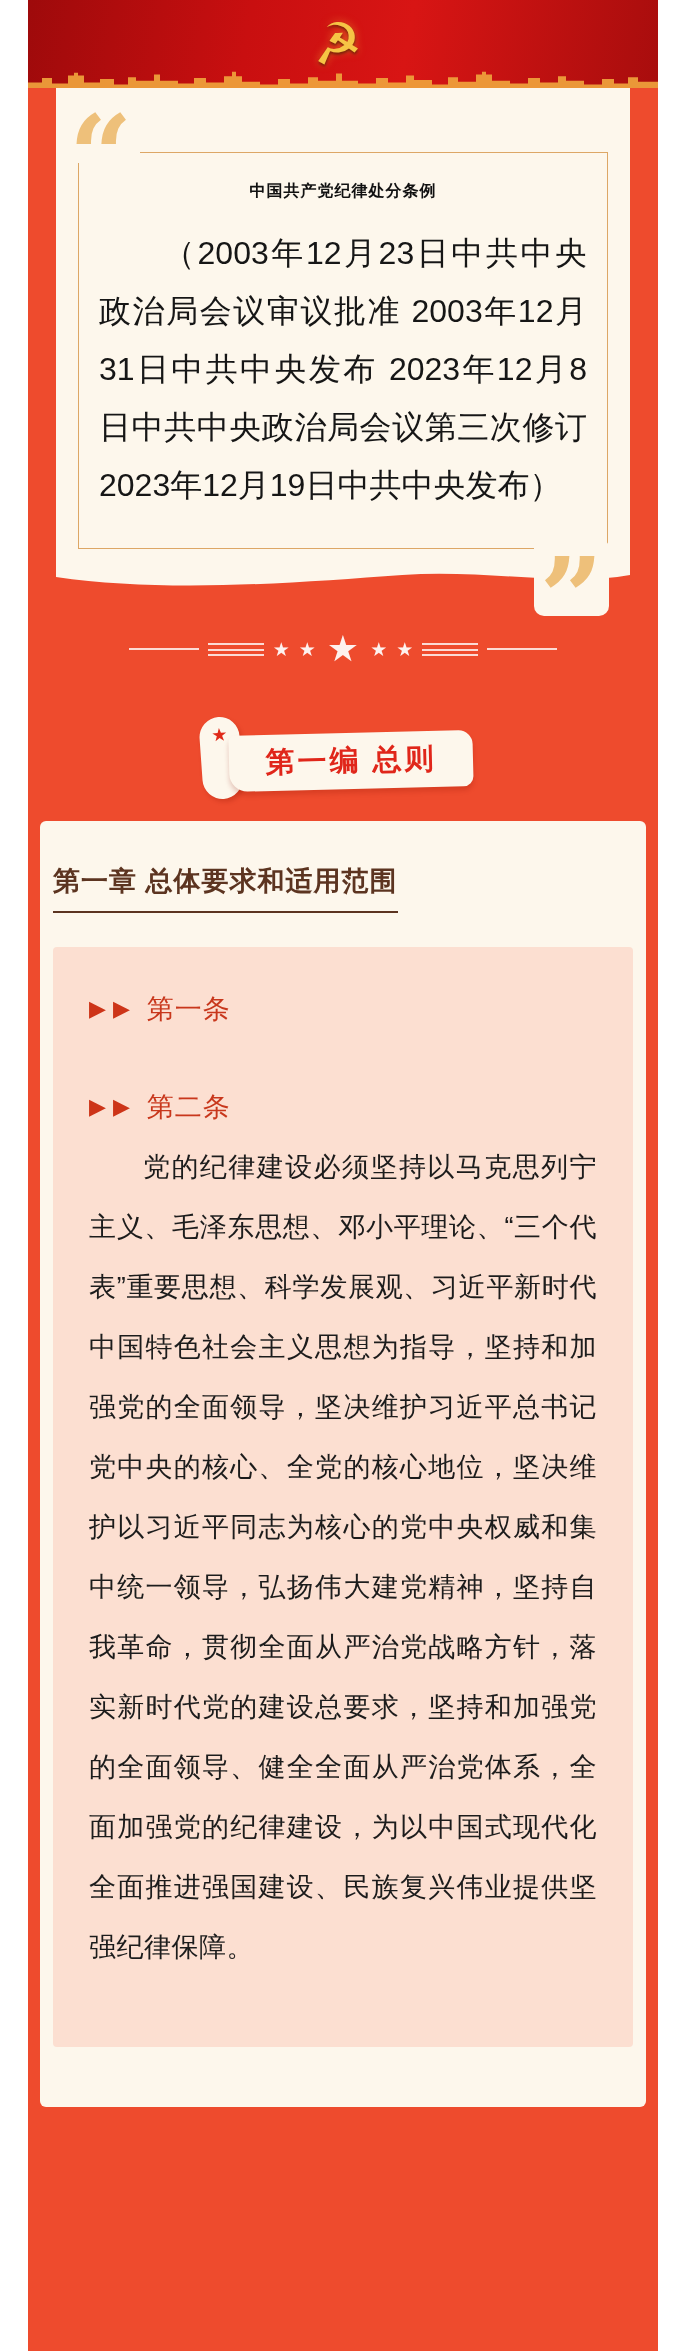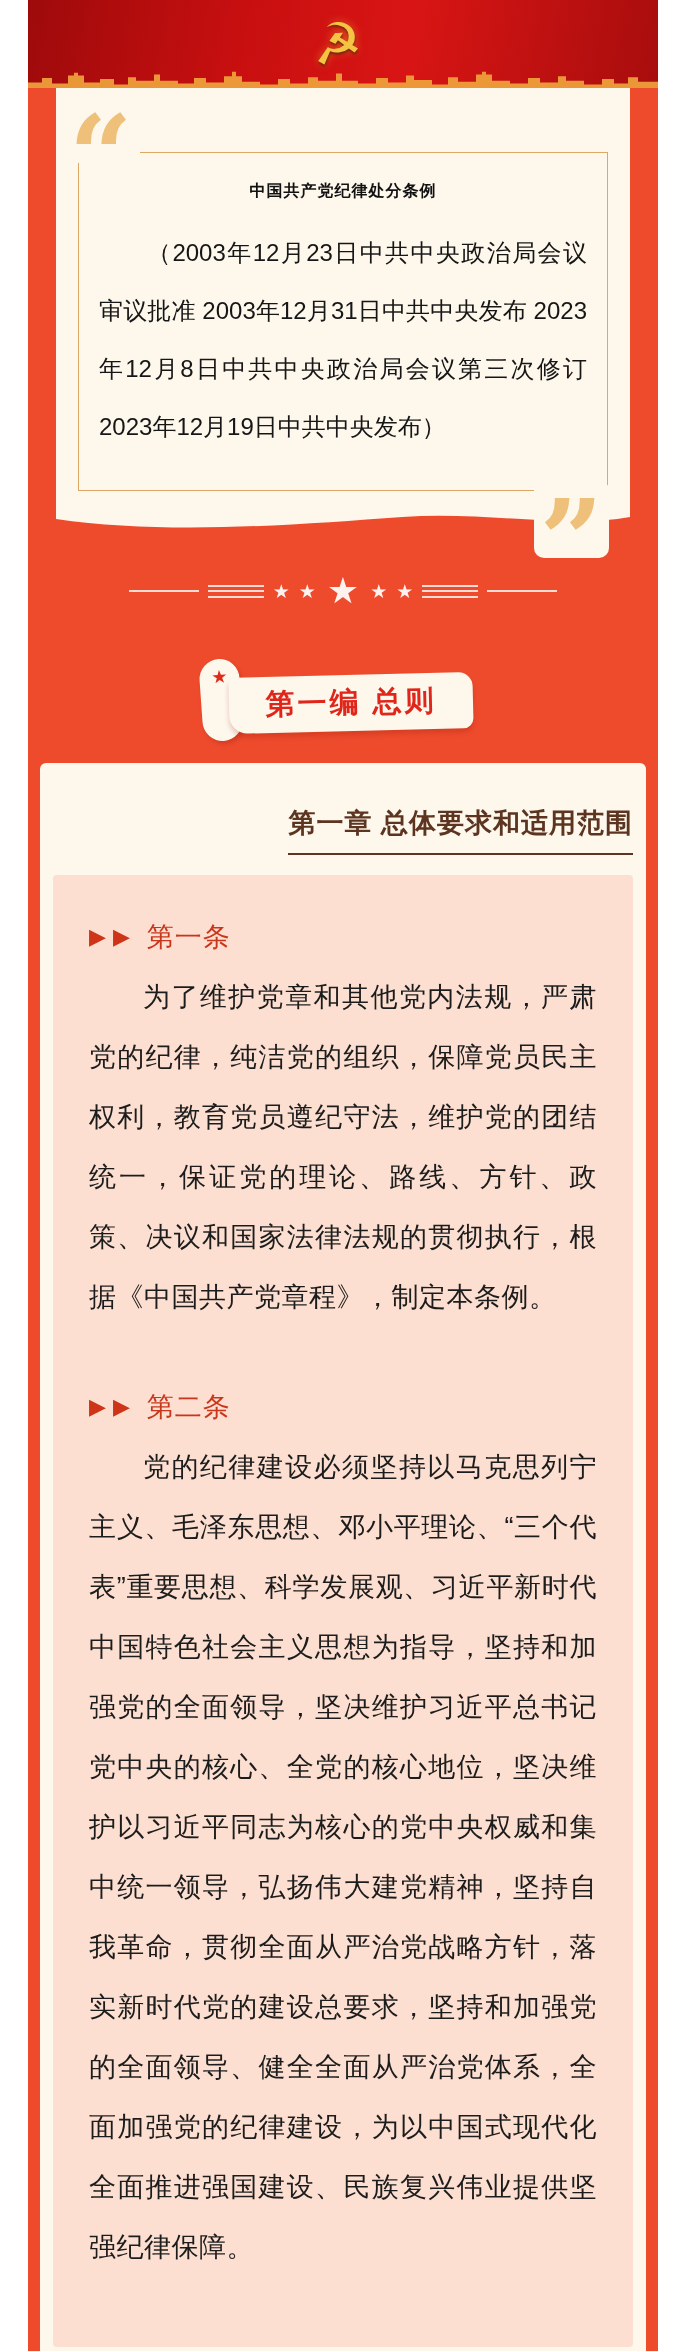--- a/index.html
+++ b/index.html
@@ -28,21 +28,21 @@
   .quote-main { background:#fdf7ec; padding:4px 22px 16px; position:relative; }
   .q-box { position:relative; border:1px solid #dda766; margin-top:60px; padding:18px 20px 34px; }
   .q-open { position:absolute; top:-52px; left:-12px; font-size:110px; line-height:1;
             font-family:"DejaVu Serif","Liberation Serif",serif; font-weight:bold;
             color:#eec07a; background:#fdf7ec; padding:0 8px 0 2px; height:62px; overflow:visible; }
   .q-close { position:absolute; bottom:-68px; right:-2px; font-size:110px; line-height:1.1;
              font-family:"DejaVu Serif","Liberation Serif",serif; font-weight:bold;
              color:#eec07a; background:#fdf7ec; padding:0 6px; border-radius:10px; height:78px; z-index:2; }
   .q-title { font-size:16px; font-weight:bold; color:#111111; text-align:center;
              letter-spacing:1px; margin:10px 0 22px; }
-  .q-body { font-size:24px; color:#161616; line-height:58px; text-align:justify; text-indent:2em; }
+  .q-body { font-size:32px; color:#161616; line-height:58px; text-align:justify; text-indent:2em; }
   .wave { display:block; width:100%; height:28px; }
 
   
   .star-divider { margin-top:34px; height:44px; display:flex; align-items:center;
                   justify-content:center; gap:9px; color:rgba(255,255,255,.92); }
   .line-long { width:70px; border-top:2px solid rgba(255,255,255,.8); }
   .line-triple { width:56px; height:13px;
                  background:repeating-linear-gradient(to bottom,rgba(255,255,255,.8) 0 2px,transparent 2px 5.5px); }
   .star { font-size:19px; line-height:1; }
   .star.big { font-size:36px; margin:0 2px; }
@@ -57,21 +57,21 @@
   .ribbon-body { position:absolute; left:16px; right:0; top:4px; height:56px;
                  background:#fdf7ec; border-radius:6px 14px 10px 18px;
                  transform:rotate(-1.4deg);
                  display:flex; align-items:center; justify-content:center;
                  box-shadow:0 4px 5px rgba(140,20,5,.22); }
   .ribbon-body span { color:#e0261a; font-size:29px; font-weight:bold; letter-spacing:3px; }
 
   
   .main-card { margin:30px 12px 0; background:#fdf7ec; border-radius:6px;
                padding:42px 13px 60px; }
-  .chapter-title { text-align:right; margin-bottom:20px; }
+  .chapter-title { text-align:left; margin-bottom:34px; }
   .chapter-title span { display:inline-block; font-size:27px; font-weight:bold;
                         color:#5c3420; letter-spacing:1px;
                         border-bottom:2px solid #5c3420; padding-bottom:12px; }
   .article-box { background:#fcdfd1; border-radius:4px; padding:44px 36px 70px; }
   .article + .article { margin-top:62px; }
   .article-head { display:flex; align-items:center; margin-bottom:12px; }
   .arrows { color:#cd3418; font-size:22px; letter-spacing:7px; margin-right:10px; line-height:1; }
   .article-label { color:#c8371c; font-size:27px; font-weight:normal; letter-spacing:1px; }
   .article-text { font-size:27px; color:#1c1c1c; line-height:60px;
                   text-align:justify; text-indent:2em; letter-spacing:.5px; }
@@ -129,21 +129,20 @@
         <span>第一章 总体要求和适用范围</span>
       </h3>
 
       <div class="article-box">
 
         <div class="article">
           <div class="article-head">
             <span class="arrows">▶▶</span>
             <span class="article-label">第一条</span>
           </div>
-          <p class="article-text">为了维护党章和其他党内法规，严肃党的纪律，纯洁党的组织，保障党员民主权利，教育党员遵纪守法，维护党的团结统一，保证党的理论、路线、方针、政策、决议和国家法律法规的贯彻执行，根据《中国共产党章程》，制定本条例。</p>
         </div>
 
         <div class="article">
           <div class="article-head">
             <span class="arrows">▶▶</span>
             <span class="article-label">第二条</span>
           </div>
           <p class="article-text">党的纪律建设必须坚持以马克思列宁主义、毛泽东思想、邓小平理论、“三个代表”重要思想、科学发展观、习近平新时代中国特色社会主义思想为指导，坚持和加强党的全面领导，坚决维护习近平总书记党中央的核心、全党的核心地位，坚决维护以习近平同志为核心的党中央权威和集中统一领导，弘扬伟大建党精神，坚持自我革命，贯彻全面从严治党战略方针，落实新时代党的建设总要求，坚持和加强党的全面领导、健全全面从严治党体系，全面加强党的纪律建设，为以中国式现代化全面推进强国建设、民族复兴伟业提供坚强纪律保障。</p>
         </div>
 

